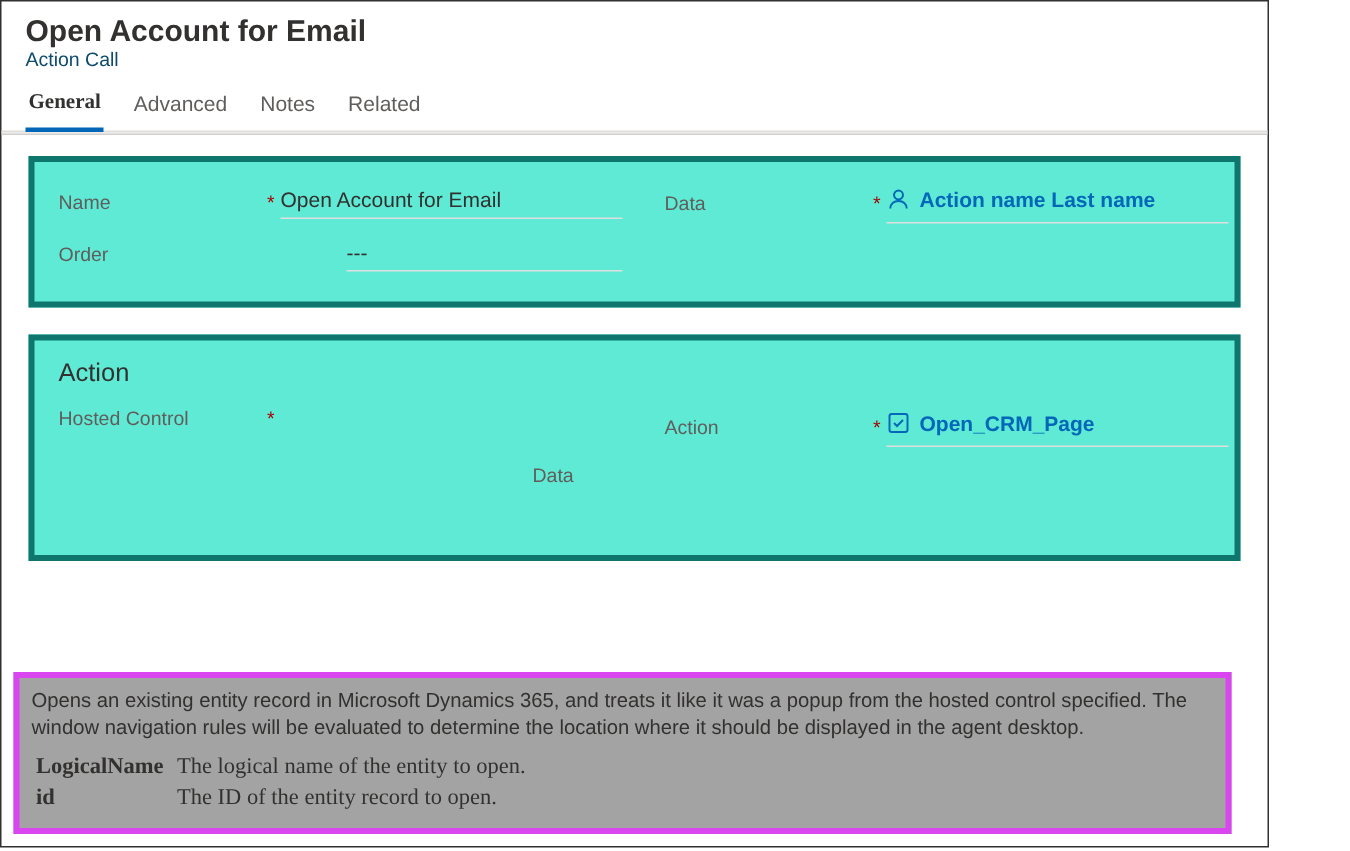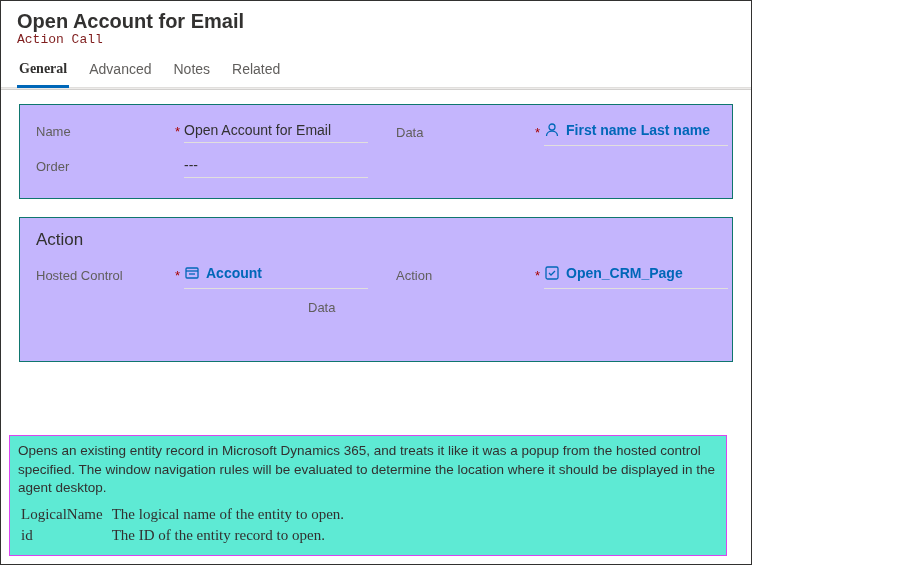--- a/index.html
+++ b/index.html
@@ -7,37 +7,36 @@
     margin: 0; padding: 0;
     font-family: "Segoe UI", Arial, sans-serif;
     font-size: 14px;
     color: #323130;
     background: #fff;
     width: 900px; height: 567px;
     overflow: hidden;
   }
   .page {
     border: 1px solid #323130;
-    width: 752px; height: 565px;
+    width: 846px; height: 565px;
     position: relative;
   }
   .header {
     padding: 8px 16px 0 16px;
   }
   .header-title {
     font-size: 20px;
     font-weight: 600;
     color: #323130;
     line-height: 1.25;
   }
   .header-sub {
     font-size: 13px;
-    color: #7f1d1d;
+    color: #0c4a6e;
     margin-top: -2px;
-    font-family: Liberation Mono, monospace;
   }
   .tabs {
     display: flex;
     gap: 18px;
     padding: 10px 16px 0 16px;
     border-bottom: 1px solid #e1dfdd;
   }
   .tab {
     padding: 4px 2px 8px 2px;
     font-size: 14px;
@@ -54,22 +53,22 @@
   }
   .tabs-separator {
     height: 2px;
     background: linear-gradient(#edebe9, #edebe9);
     border-bottom: 1px solid #d2d0ce;
   }
   .form-area {
     padding: 14px 18px 0 18px;
   }
   .card {
-    border: 1px solid #0f766e;
-    background: #c4b5fd;
+    border: 4px solid #0f766e;
+    background: #5eead4;
     padding: 6px 4px 20px 16px;
     margin-bottom: 18px;
   }
   .row {
     display: flex;
     gap: 28px;
     align-items: flex-start;
     padding-top: 8px;
   }
   .field {
@@ -117,38 +116,38 @@
   }
   .lookup svg { flex-shrink: 0; }
   .data-text {
     font-family: "Segoe UI", Arial, sans-serif;
     font-size: 14px;
     color: #323130;
     line-height: 1.35;
     white-space: pre-line;
   }
   .desc-box {
-    border: 1px solid #d946ef;
+    border: 4px solid #d946ef;
     margin: 0 8px 8px 8px;
-    background: #5eead4;
+    background: #a3a3a3;
     padding: 6px 8px 8px 8px;
     position: absolute;
     left: 0; right: 16px; bottom: 0;
   }
   .desc-main {
     font-size: 13.5px;
     line-height: 1.35;
     margin-bottom: 6px;
   }
   .desc-params {
     font-family: "Times New Roman", serif;
     font-size: 15px;
   }
   .desc-params td:first-child {
-    font-weight: normal;
+    font-weight: bold;
     padding-right: 6px;
     vertical-align: top;
   }
   .placeholder {
     color: #323130;
   }
   .labreq {
     float: right;
     margin-right: 6px;
   }
@@ -186,54 +185,44 @@
           <div class="field-label">
             <span>Data</span>
             <span class="req labreq">*</span>
           </div>
           <div class="field-value underline">
             <span class="lookup">
               <svg width="16" height="16" viewBox="0 0 16 16">
                 <circle cx="8" cy="5" r="3" fill="none" stroke="#0067b8" stroke-width="1.3"></circle>
                 <path d="M2.5 14c0-3 2.5-5 5.5-5s5.5 2 5.5 5" fill="none" stroke="#0067b8" stroke-width="1.3"></path>
               </svg>
-              <span>First name Last name</span>
+              <span>Action name Last name</span>
             </span>
           </div>
         </div>
       </div>
       <div class="row">
-        <div class="field" style="max-width:50%;">
+        <div class="field" style="max-width:50%;gap:44px;">
           <div class="field-label">Order</div>
           <div class="field-value underline placeholder">---</div>
         </div>
         <div class="field" style="visibility:hidden;">
           <div class="field-label"></div>
             <div class="field-value"></div>
         </div>
       </div>
     </div>
 
     <div class="card" style="padding-bottom:46px;">
       <div class="section-title">Action</div>
       <div class="row">
         <div class="field">
           <div class="field-label">
             <span>Hosted Control</span>
             <span class="req labreq">*</span>
-          </div>
-          <div class="field-value underline">
-            <span class="lookup">
-              <svg width="16" height="16" viewBox="0 0 16 16">
-                <rect x="2" y="3" width="12" height="10" rx="1" fill="none" stroke="#0067b8" stroke-width="1.3"></rect>
-                <line x1="2" y1="6" x2="14" y2="6" stroke="#0067b8" stroke-width="1.3"></line>
-                <line x1="5" y1="9" x2="11" y2="9" stroke="#0067b8" stroke-width="1.3"></line>
-              </svg>
-              <span>Account</span>
-            </span>
           </div>
         </div>
         <div class="field">
           <div class="field-label">
             <span>Action</span>
             <span class="req labreq">*</span>
           </div>
           <div class="field-value underline">
             <span class="lookup">
               <svg width="16" height="16" viewBox="0 0 16 16">

